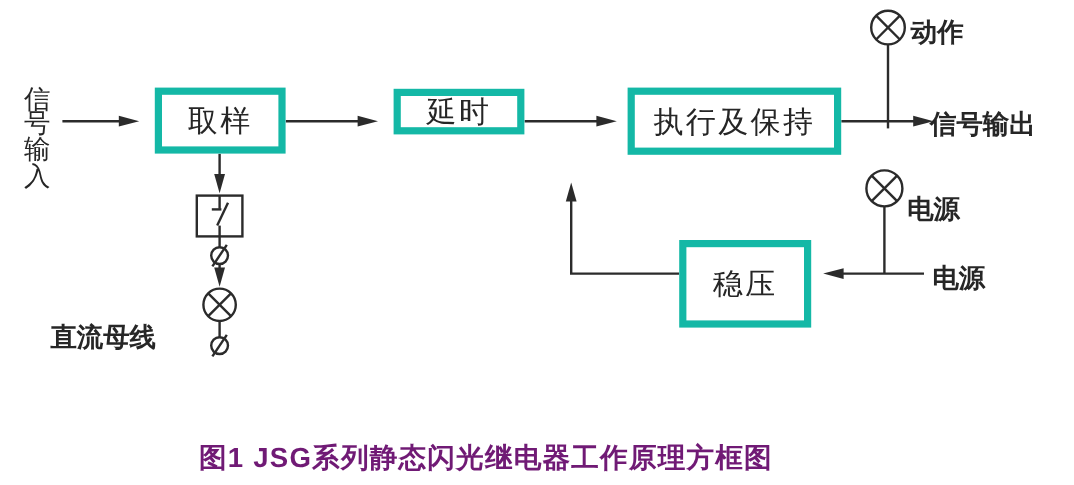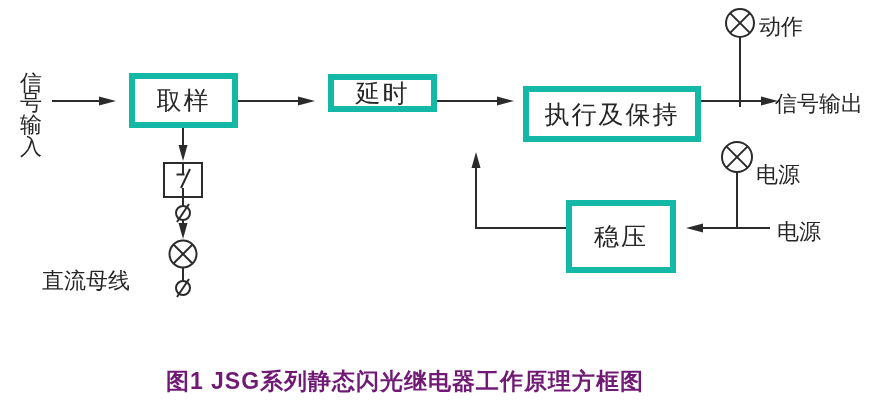--- a/index.html
+++ b/index.html
@@ -14,21 +14,21 @@
   #wires{position:absolute;left:0;top:0;width:895px;height:404px;}
   .block{
     position:absolute;
     box-sizing:border-box;
     border:6px solid #14b8a6;
     background:#ffffff;
     display:flex;align-items:center;justify-content:center;
     font-size:25px;font-weight:500;letter-spacing:2px;
     color:#262626;
   }
-  .lbl{position:absolute;white-space:nowrap;font-weight:400;color:#262626;}
+  .lbl{position:absolute;white-space:nowrap;font-weight:700;color:#262626;}
   .lbl-21{font-size:21px;}
   .lbl-22{font-size:22px;}
   .vlabel{
     position:absolute;
     writing-mode:vertical-rl;
     text-orientation:upright;
     letter-spacing:21px;
     font-size:22px;font-weight:500;color:#262626;
   }
   .caption{
@@ -121,21 +121,21 @@
     <g>
       <circle cx="183" cy="288" r="7"></circle>
       <line x1="177" y1="297" x2="189" y2="279"></line>
     </g>
   </svg>
 
   <div class="block" style="left:129px;top:73px;width:109px;height:55px;">取样</div>
 
   <div class="block" style="left:328px;top:74px;width:109px;height:38px;">延时</div>
 
-  <div class="block" style="left:523px;top:73px;width:178px;height:56px;margin-top:13px;">执行及保持</div>
+  <div class="block" style="left:523px;top:73px;width:178px;height:56px;">执行及保持</div>
 
   <div class="block" style="left:566px;top:200px;width:110px;height:73px;">稳压</div>
 
   <div class="vlabel" style="left:16px;top:54px;">信号输入</div>
 
 
   <div class="lbl lbl-22" style="left:42px;top:266px;">直流母线</div>
 
 
   <div class="lbl lbl-22" style="left:759px;top:12px;">动作</div>

